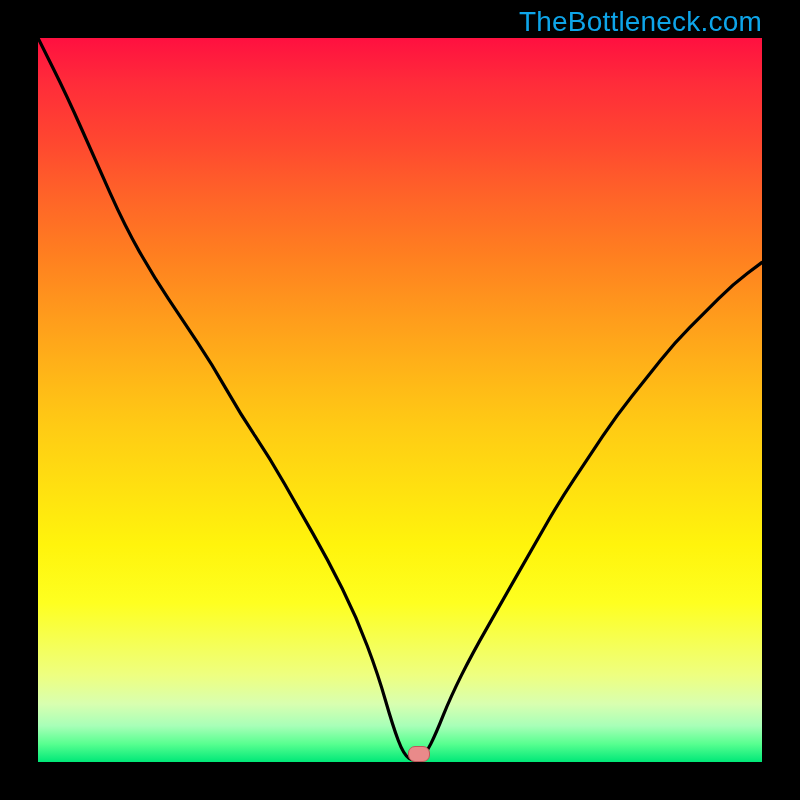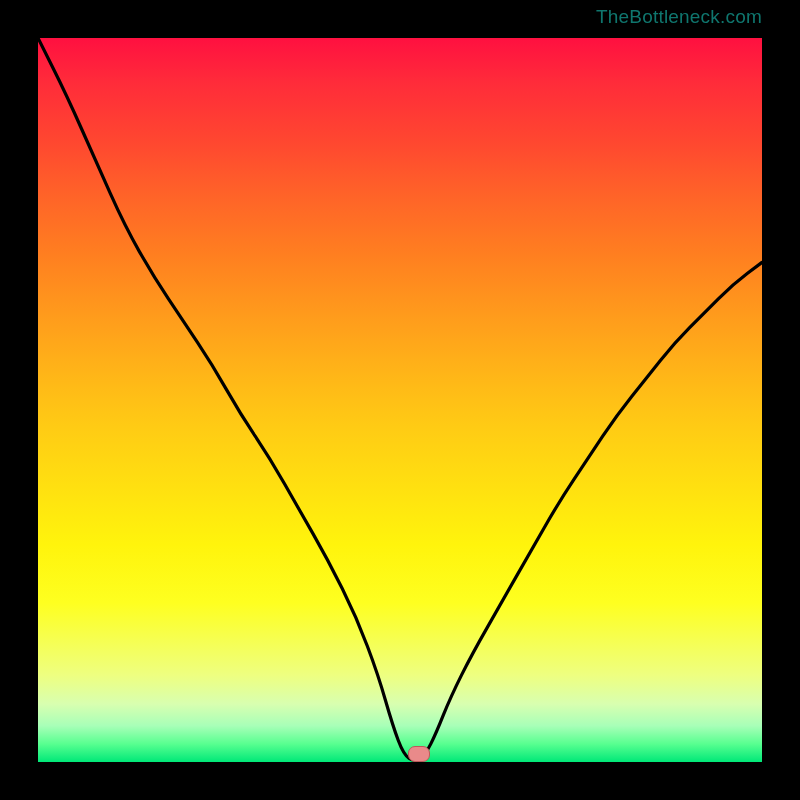--- a/index.html
+++ b/index.html
@@ -58,22 +58,22 @@
     width: 20px;
     height: 14px;
     background: #e98a8a;
     border-radius: 7px;
     border: 1px solid #bb5a5a;
   }
   .watermark {
     position: absolute;
     top: 6px;
     right: 38px;
-    color: #0f766e;
-    font-size: 19px;
+    color: #0ea5e9;
+    font-size: 28px;
     font-weight: 500;
     letter-spacing: 0.2px;
   }
 </style>
 </head>
 <body>
 
 <div class="frame">
 
   <div class="plot-area">

